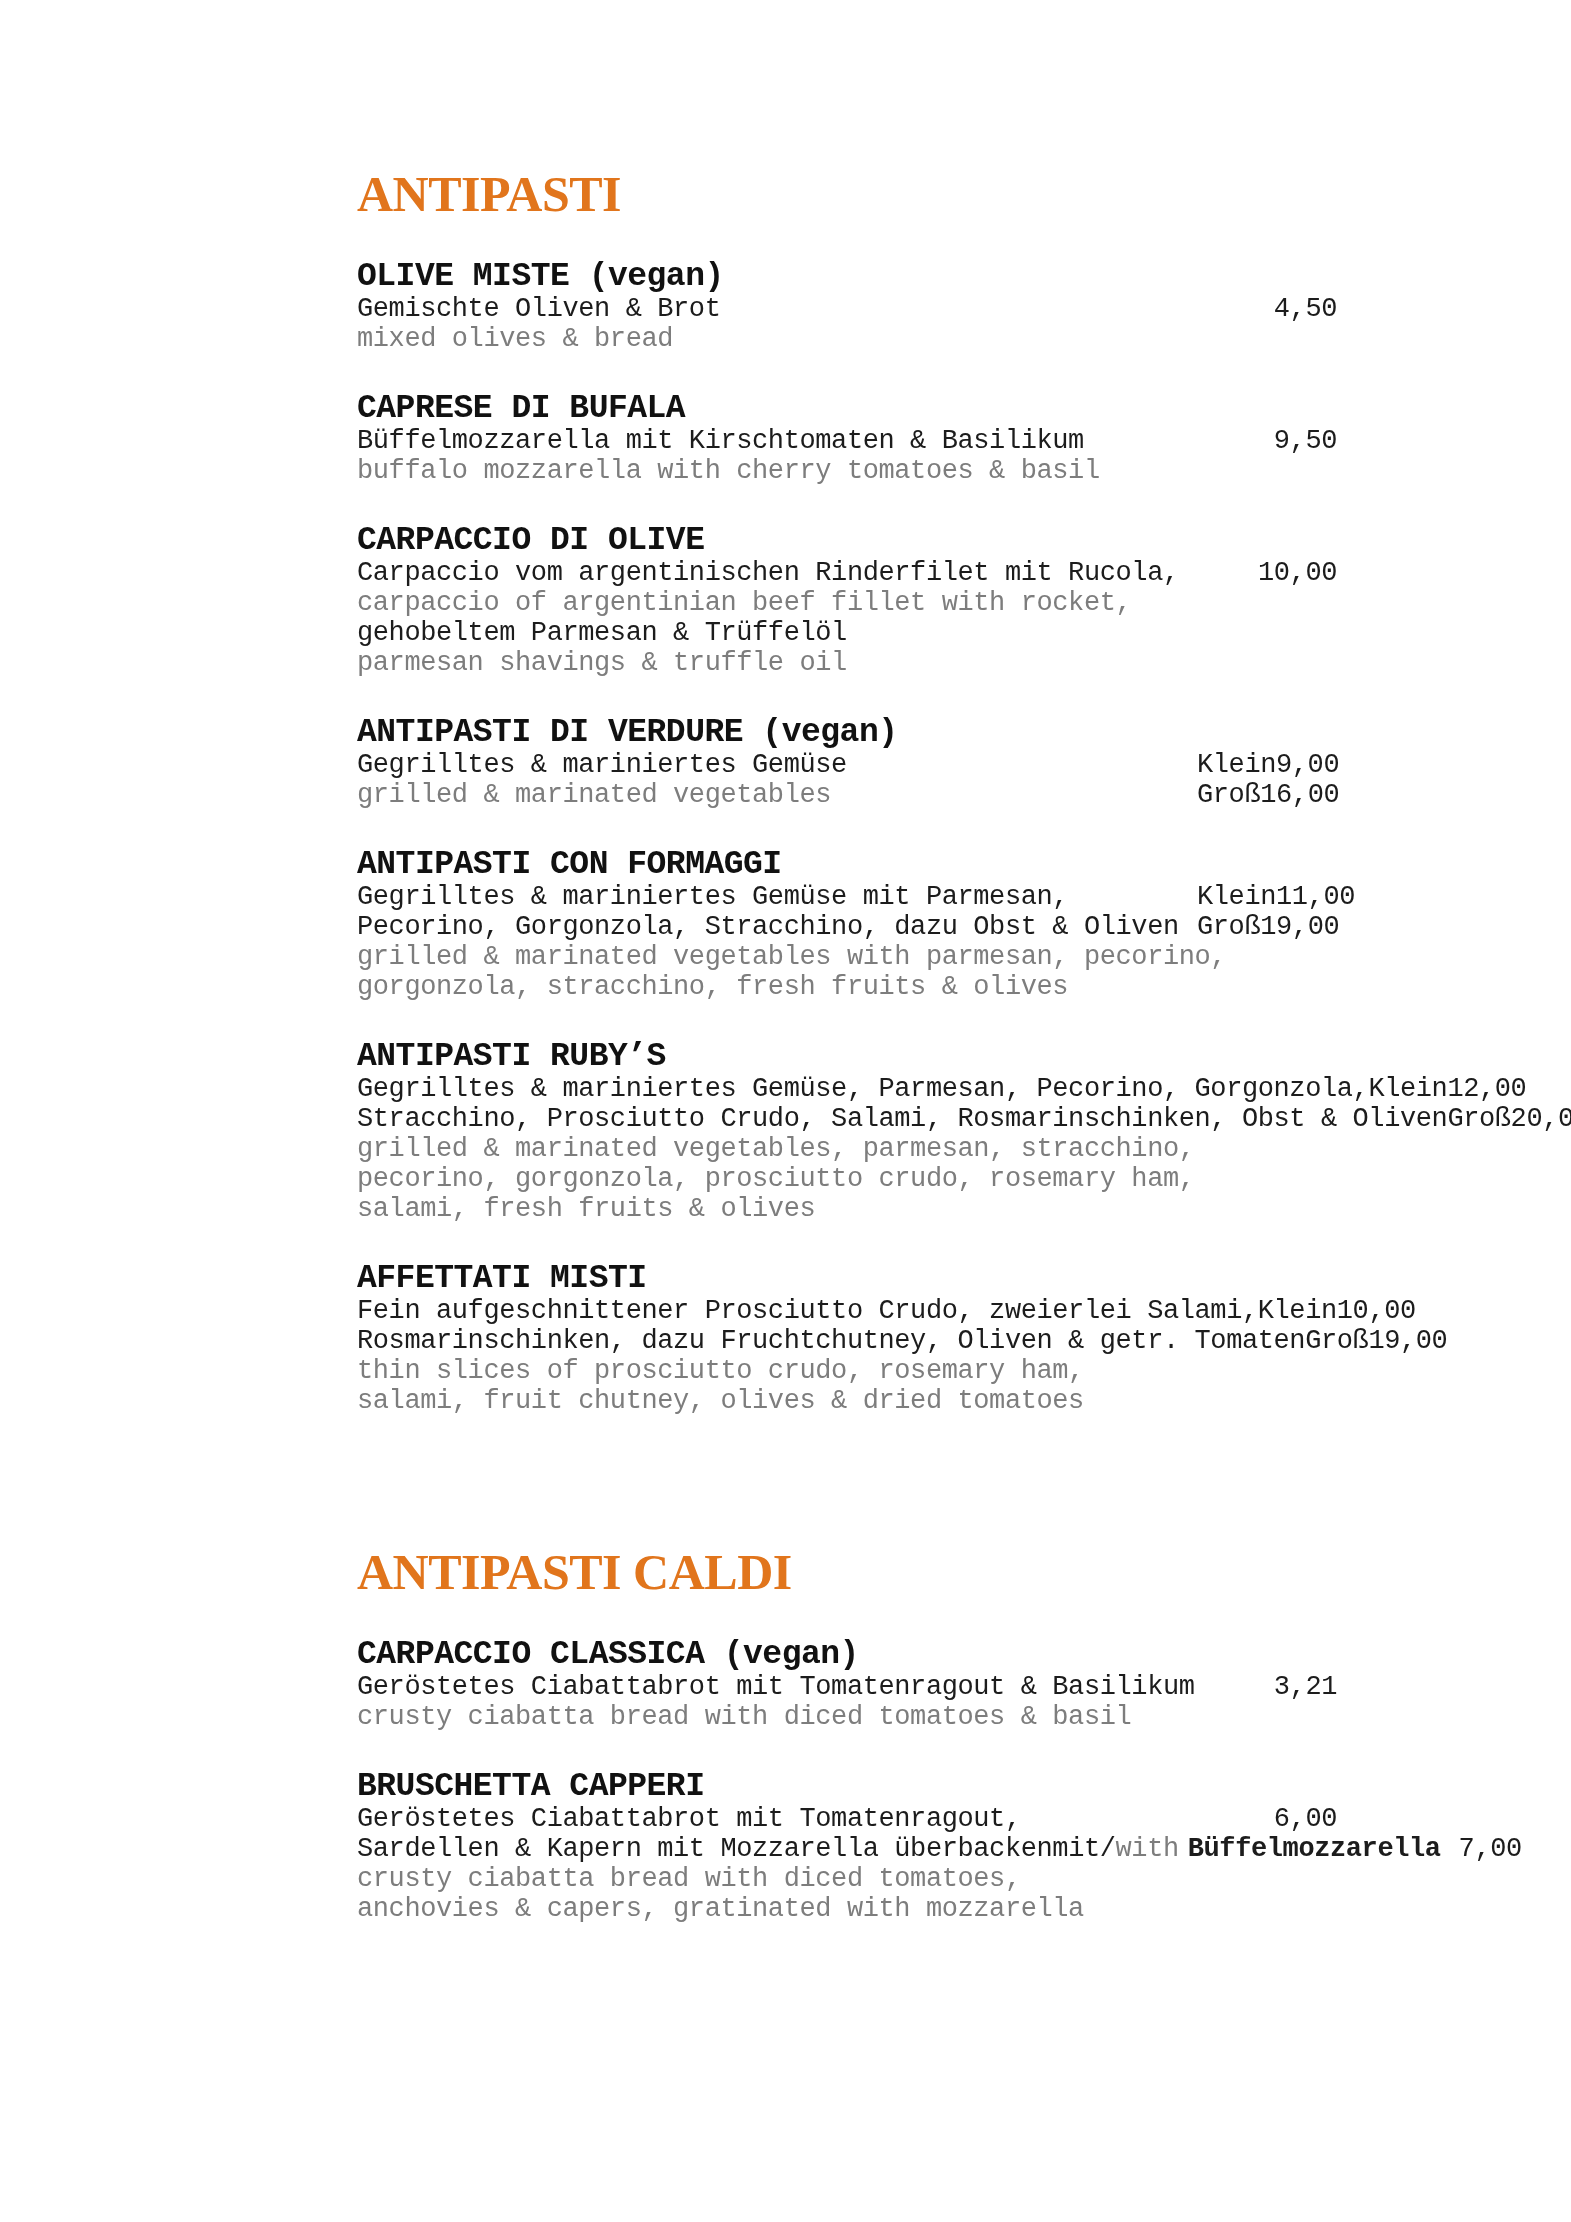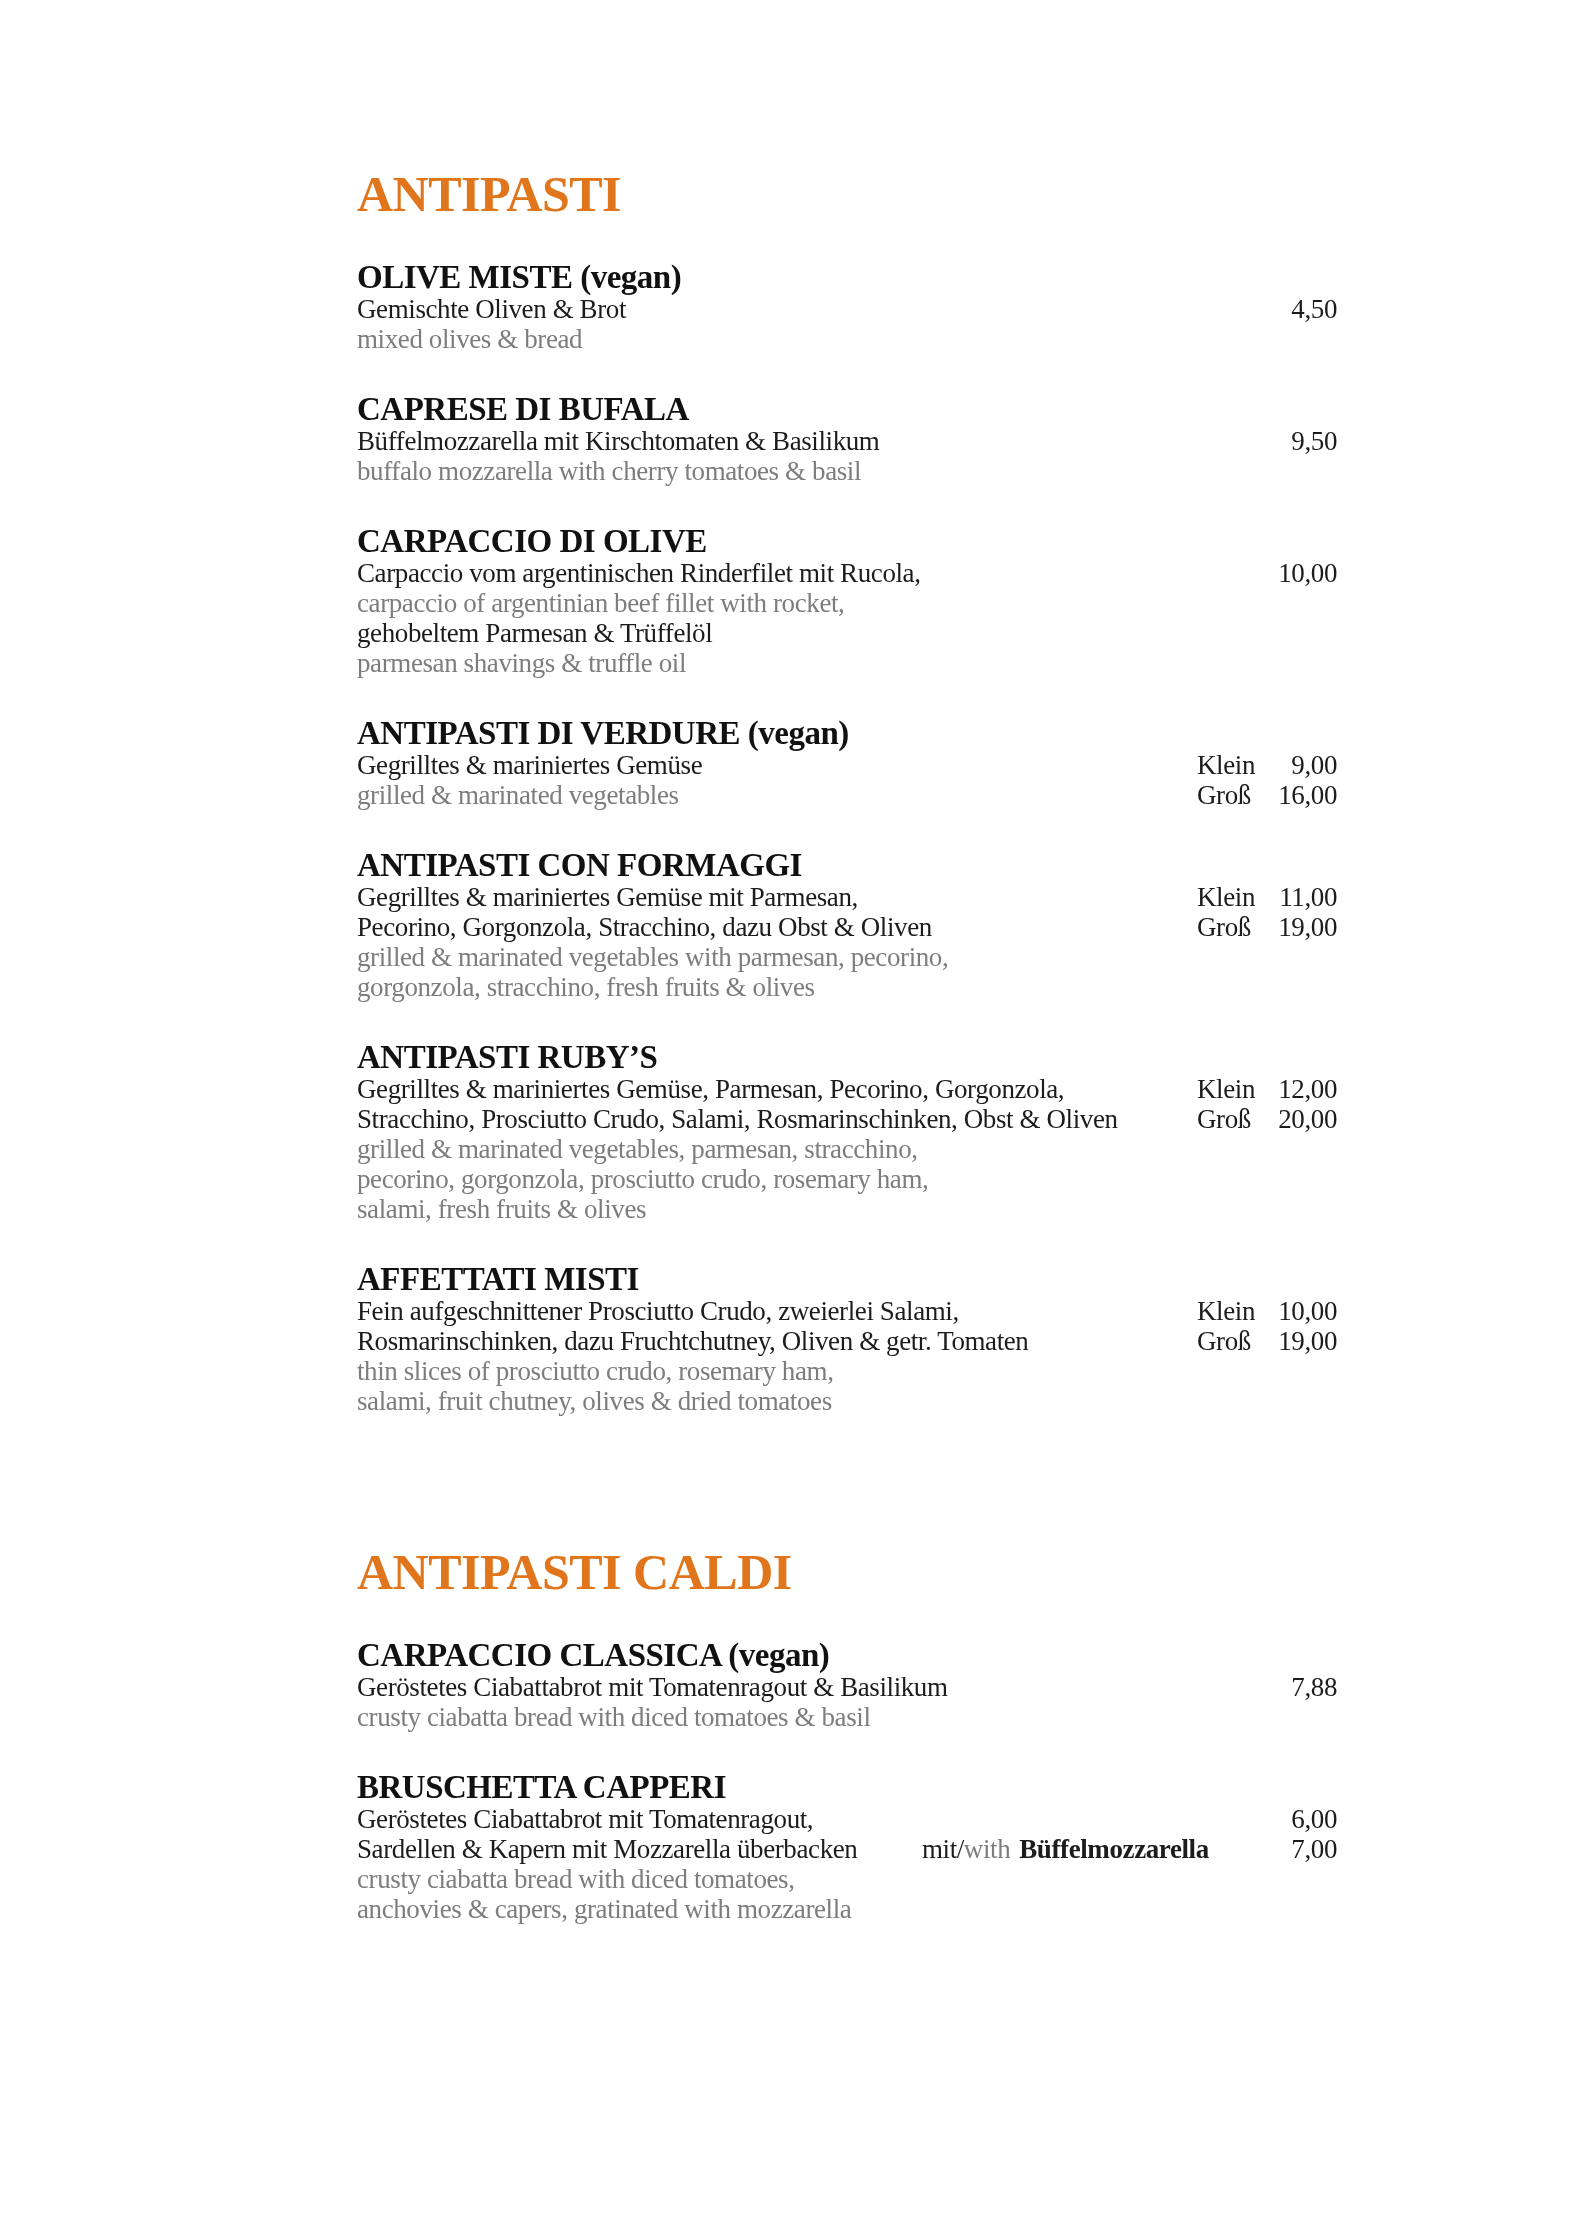--- a/index.html
+++ b/index.html
@@ -21,21 +21,21 @@
   .section { margin: 0; }
   .section + .section { margin-top: 130px; }
   .section-heading {
     font-size: 50px;
     font-weight: 700;
     line-height: 52px;
     color: #e1751c;
     margin: 0 0 40px 0;
     letter-spacing: -0.5px;
   }
-  .item { margin: 0 0 38px 0; }
+  .item { margin: 0 0 38px 0; font-family: Liberation Mono, monospace; }
   .item-name {
     font-size: 33px;
     font-weight: 700;
     line-height: 34px;
     color: #111111;
     letter-spacing: -0.5px;
     white-space: nowrap;
   }
   .line {
     display: flex;
@@ -194,21 +194,21 @@
             <span class="t-en">salami, fruit chutney, olives &amp; dried tomatoes</span>
           </div>
         </div>
       </div>
       <div class="section">
         <h1 class="section-heading">ANTIPASTI CALDI</h1>
         <div class="item">
           <div class="item-name">CARPACCIO CLASSICA (vegan)</div>
           <div class="line">
             <span class="t-de">Geröstetes Ciabattabrot mit Tomatenragout &amp; Basilikum</span>
-            <span class="price">7,88</span>
+            <span class="price">3,21</span>
           </div>
           <div class="line">
             <span class="t-en">crusty ciabatta bread with diced tomatoes &amp; basil</span>
           </div>
         </div>
         <div class="item">
           <div class="item-name">BRUSCHETTA CAPPERI</div>
           <div class="line">
             <span class="t-de">Geröstetes Ciabattabrot mit Tomatenragout,</span>
             <span class="price">6,00</span>

